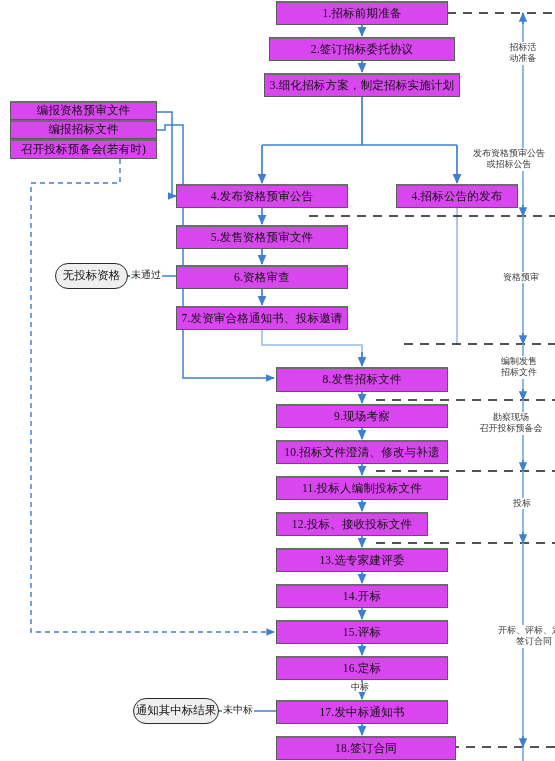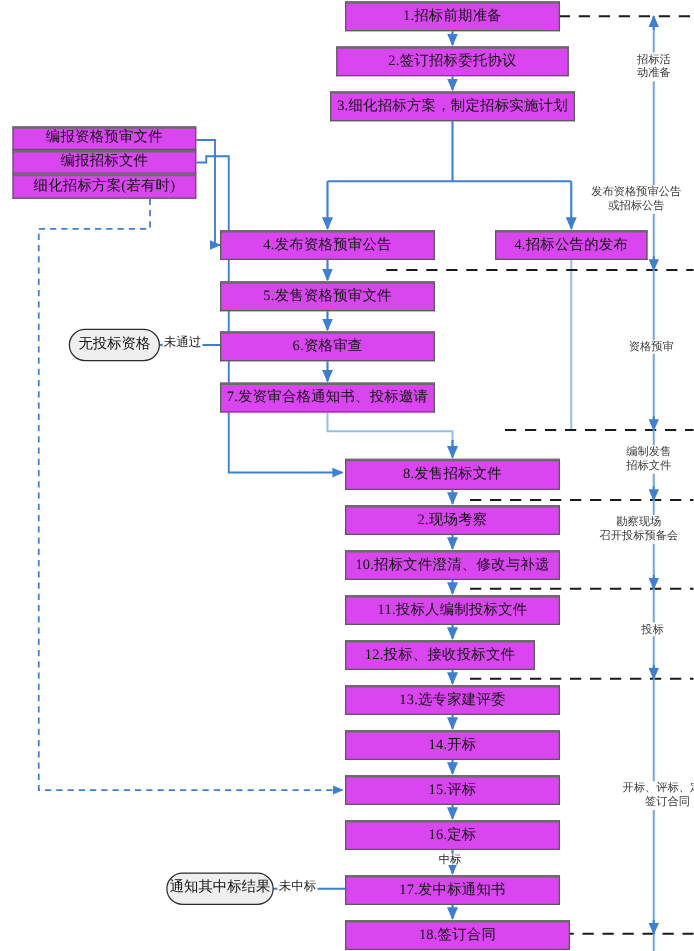--- a/index.html
+++ b/index.html
@@ -123,21 +123,21 @@
     </g>
   </svg>
 
   <div class="node stack" style="left:10px;top:101px;width:147px;height:19px;">
     <span>编报资格预审文件</span>
   </div>
   <div class="node stack" style="left:10px;top:120px;width:147px;height:19px;">
     <span>编报招标文件</span>
   </div>
   <div class="node stack" style="left:10px;top:139px;width:147px;height:20px;">
-    <span>细化招标方案(若有时)</span>
+    <span>召开投标预备会(若有时)</span>
   </div>
 
   <div class="node" style="left:276px;top:1px;width:172px;height:24px;">
     <span>1.招标前期准备</span>
   </div>
   <div class="node" style="left:269px;top:37px;width:186px;height:24px;">
     <span>2.签订招标委托协议</span>
   </div>
   <div class="node" style="left:264px;top:73px;width:196px;height:24px;">
     <span>3.细化招标方案，制定招标实施计划</span>
@@ -157,21 +157,21 @@
     <span>6.资格审查</span>
   </div>
   <div class="node" style="left:176px;top:306px;width:172px;height:24px;text-align:right;">
     <span>7.发资审合格通知书、投标邀请</span>
   </div>
 
   <div class="node" style="left:276px;top:367px;width:172px;height:25px;">
     <span>8.发售招标文件</span>
   </div>
   <div class="node" style="left:276px;top:404px;width:172px;height:24px;">
-    <span>2.现场考察</span>
+    <span>9.现场考察</span>
   </div>
   <div class="node" style="left:276px;top:440px;width:172px;height:24px;">
     <span>10.招标文件澄清、修改与补遗</span>
   </div>
   <div class="node" style="left:276px;top:476px;width:172px;height:24px;">
     <span>11.投标人编制投标文件</span>
   </div>
   <div class="node" style="left:276px;top:512px;width:152px;height:24px;">
     <span>12.投标、接收投标文件</span>
   </div>

